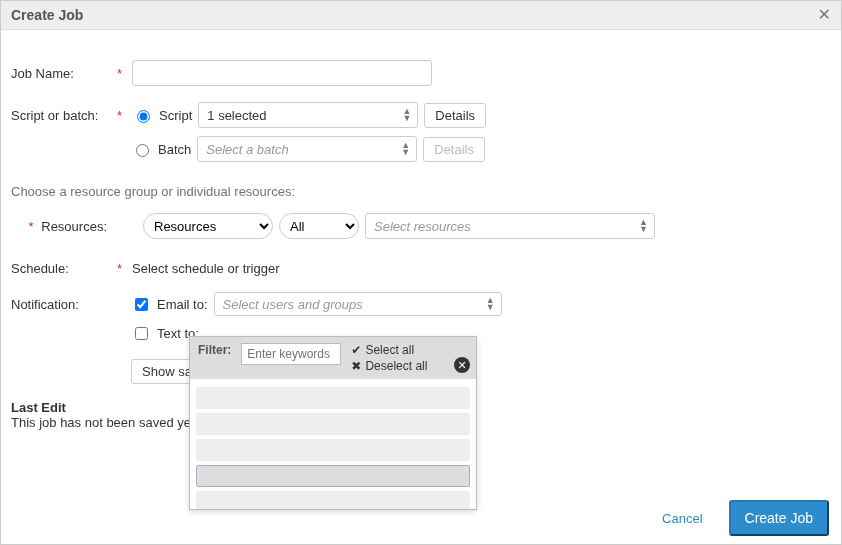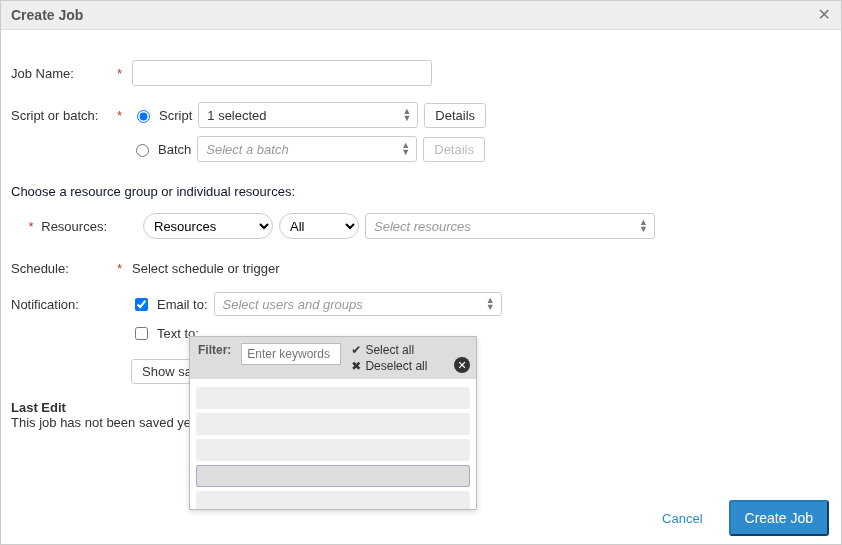--- a/index.html
+++ b/index.html
@@ -115,21 +115,21 @@
     font-size: 13px;
   }
   .radio-lbl, .cb-lbl {
     display: inline-flex;
     align-items: center;
     gap: 6px;
     color: #333;
   }
   .section-text {
     margin: 4px 0 14px 0;
-    color: #0f172a;
+    color: #737373;
   }
   .last-edit-title { font-weight: bold; }
   .multiselect {
     border: 1px solid #ccc;
     border-radius: 3px;
     padding: 4px 22px 4px 8px;
     height: 24px;
     width: 288px;
     background: #fff;
     position: relative;

